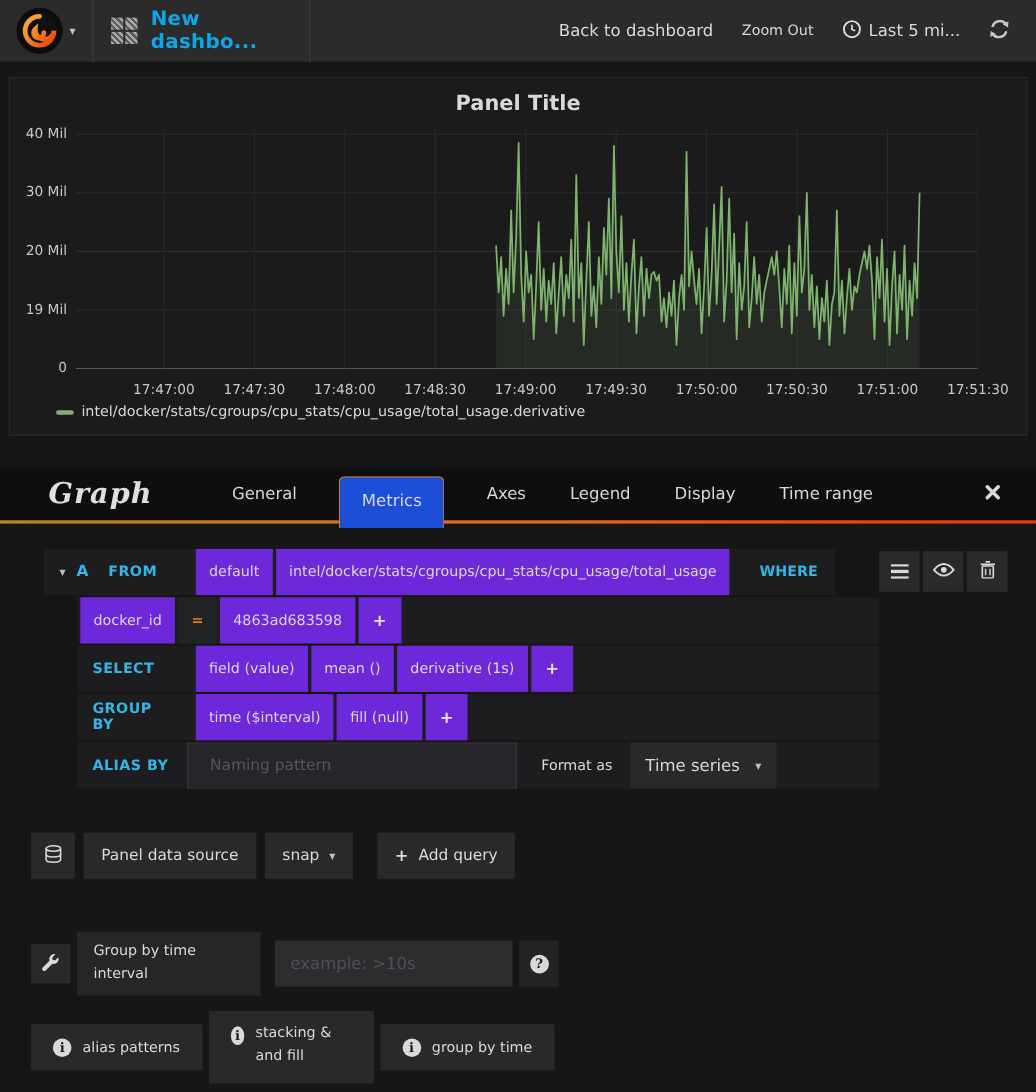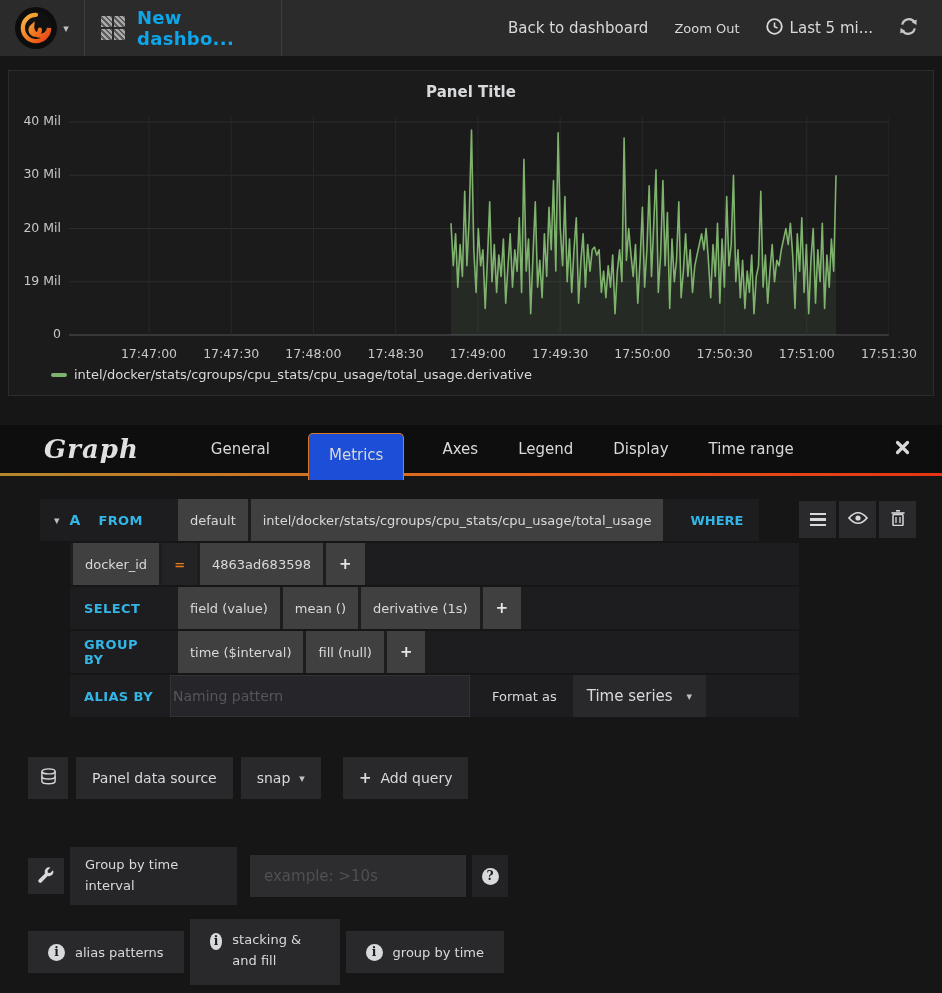--- a/index.html
+++ b/index.html
@@ -22,21 +22,21 @@
   .dash-title { font-size:18px; font-weight:bold; color:#0ea5e9; letter-spacing:.3px; }
   .nav-right { margin-left:auto; display:flex; align-items:center; gap:26px; padding-right:24px; }
   .nav-link { background:none; border:none; color:#d8d9da; font-size:15px; cursor:pointer;
     font-family:inherit; display:flex; align-items:center; gap:7px; }
   .nav-link.small { font-size:13px; }
   .icon-svg { display:inline-block; vertical-align:middle; }
 
   
   .panel { position:relative; margin:14px 8px 0 8px; height:326px; background:#1b1b1c;
     border:1px solid #2c2c2e; }
-  .panel-title { text-align:center; padding-top:12px; font-size:15px; font-weight:bold; color:#d8d9da; }
+  .panel-title { text-align:center; padding-top:12px; font-size:19px; font-weight:bold; color:#d8d9da; }
   .plot-wrap { position:absolute; left:0; top:34px; right:0; height:292px; }
   .chart-svg { position:absolute; left:60px; top:8px; }
   .ylab { position:absolute; left:0; width:52px; text-align:right; font-size:12.5px; color:#c8c8ca; }
   .xlab { position:absolute; top:241px; width:84px; text-align:center; font-size:12.5px; color:#c8c8ca; }
   .legend { position:absolute; left:42px; top:262px; display:flex; align-items:center; gap:7px; }
   .legend-dash { width:16px; height:4px; border-radius:2px; }
   .legend-label { font-size:13px; color:#d8d9da; }
 
   
   .editor-header { margin-top:29px; background:#0e0e0f; height:48px; display:flex;
@@ -55,35 +55,35 @@
   .rowA { margin-left:40px; margin-right:26px; }
   .sub { margin-left:70px; }
   .strip { display:flex; align-items:stretch; background:#1d1d1f; }
   .strip.wide { width:729px; }
   .kwcell { display:flex; align-items:center; gap:10px; padding:0 14px; }
   .kwcell.fixedA { width:130px; }
   .kwcell.fixed { width:100px; }
   .kw { color:#33b5e5; font-weight:bold; font-size:13px; letter-spacing:.4px;
     background:none; border:none; font-family:inherit; cursor:pointer; }
   .qletter { color:#33b5e5; font-weight:bold; font-size:14px; }
-  .seg { background:#404040; border:none; color:#d8d9da; font-size:13px; font-family:inherit;
+  .seg { background:#6d28d9; border:none; color:#d8d9da; font-size:13px; font-family:inherit;
     padding:0 12px; margin-right:3px; cursor:pointer; white-space:nowrap; display:flex; align-items:center; }
   .seg.op { background:#232326; color:#eb7b18; font-weight:bold; }
   .seg.plus { font-weight:bold; color:#e6e6e6; font-size:15px; padding:0 13px; }
   .gap8 { width:8px; }
   .kwbtn { background:#1d1d1f; border:none; color:#33b5e5; font-weight:bold; font-size:13px;
     font-family:inherit; padding:0 16px; cursor:pointer; display:flex; align-items:center; }
   .row-icons { margin-left:auto; display:flex; gap:3px; }
   .sq-btn { width:37px; height:37px; margin-top:2px; background:#2a2a2d; border:none;
     cursor:pointer; display:flex; align-items:center; justify-content:center; }
   .hamburger { display:flex; flex-direction:column; gap:3px; }
   .hamburger i { display:block; width:16px; height:2.5px; background:#d8d9da; }
 
   .alias-input { width:300px; background:#26262a; border:1px solid #323236; color:#d8d9da;
-    font-size:14px; font-family:inherit; padding:0 2px; margin-right:6px; }
+    font-size:14px; font-family:inherit; padding:0 20px; margin-right:6px; }
   .alias-input::placeholder { color:#55565a; }
   .format-cell { display:flex; align-items:center; padding:0 16px; color:#d8d9da; font-size:13px; }
   .dropdown { background:#29292c; border:none; color:#d8d9da; font-size:15px; font-family:inherit;
     padding:0 14px; cursor:pointer; display:flex; align-items:center; gap:14px; }
 
   .ds-row { display:flex; align-items:center; gap:8px; margin:40px 0 0 28px; height:42px; }
   .cell { background:#29292c; border:none; color:#d8d9da; font-size:14px; font-family:inherit;
     display:flex; align-items:center; padding:0 16px; height:42px; }
   .cell.btn { cursor:pointer; gap:9px; }
   .plus-glyph { font-weight:bold; font-size:15px; }

